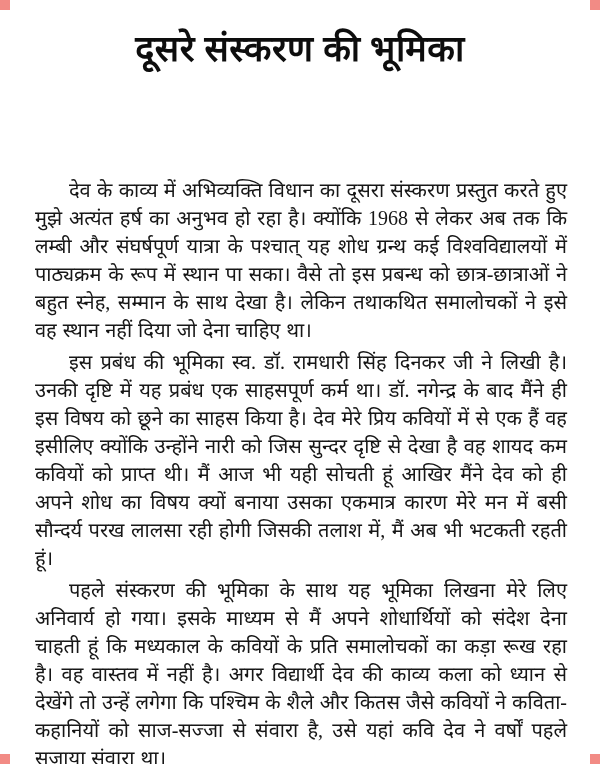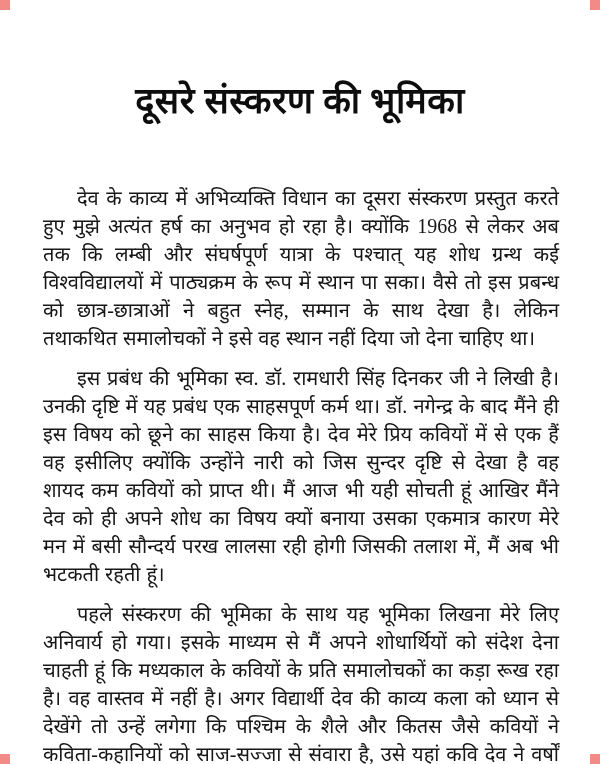--- a/index.html
+++ b/index.html
@@ -22,36 +22,36 @@
     height: 10px;
     pointer-events: none;
   }
   .corner-marker.tl { top: 0; left: 0; }
   .corner-marker.tr { top: 0; right: 0; }
   .corner-marker.bl { bottom: 0; left: 0; }
   .corner-marker.br { bottom: 0; right: 0; }
 
   .title {
     margin: 0;
-    padding-top: 80px;
+    padding-top: 28px;
     text-align: center;
     font-size: 36px;
     line-height: 1.2;
     font-weight: 700;
     letter-spacing: 0.5px;
     color: #0d0d0d;
   }
   .body-text {
     position: absolute;
     top: 172px;
     left: 31px;
     right: 29px;
   }
   .body-text p {
-    margin: 12px;
+    margin: 4px;
     font-size: 20px;
     line-height: 28px;
     text-align: justify;
     text-indent: 1.7em;
     font-weight: 500;
     color: #161616;
     word-spacing: 1px;
   }
 </style>
 </head>

